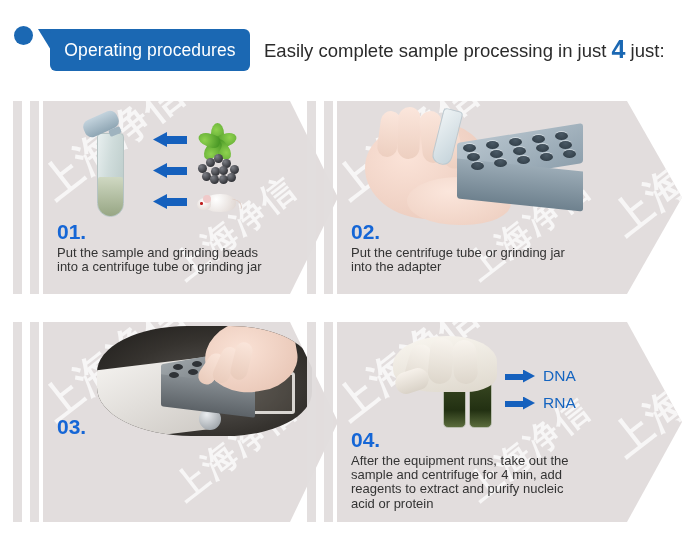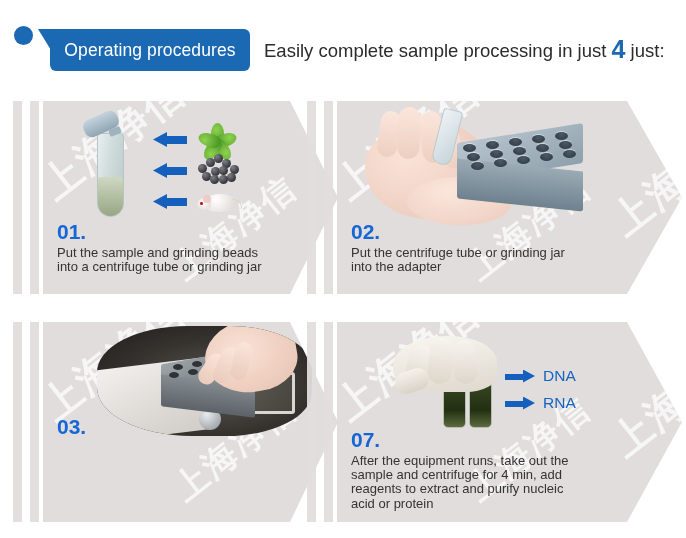--- a/index.html
+++ b/index.html
@@ -530,20 +530,20 @@
         </div>
         <div class="out-row or2">
           <span class="oa">
               <span class="s"></span>
               <span class="h"></span>
             </span>
           <span class="ol">RNA</span>
         </div>
 
         <div class="step-txt">
-          <div class="step-no">07.</div>
+          <div class="step-no">04.</div>
           <div class="step-desc">After the equipment runs, take out the sample and centrifuge for 4 min, add reagents to extract and purify nucleic acid or protein</div>
         </div>
       </div>
     </div>
 
   </div>
 </div>
 
 </body></html>

